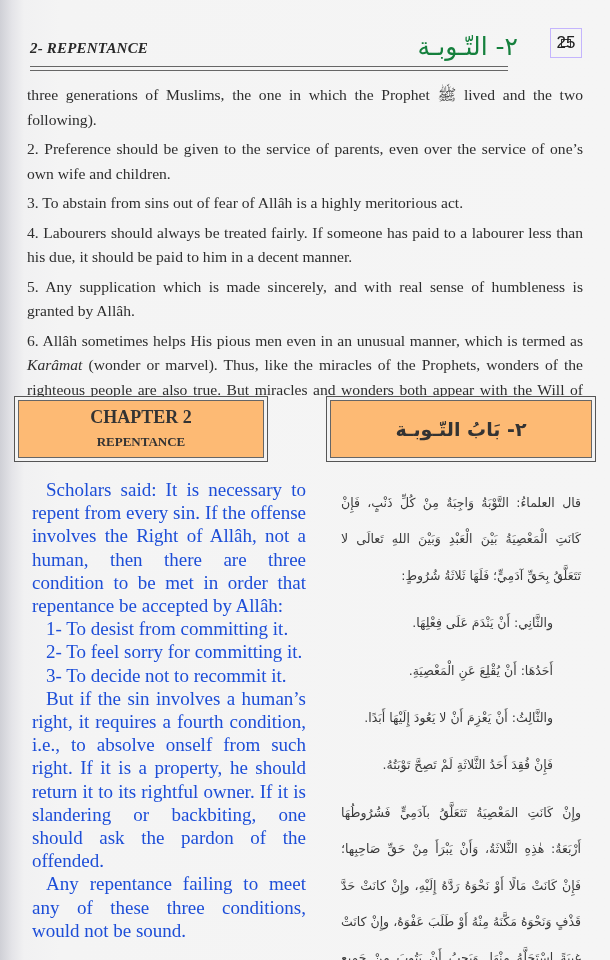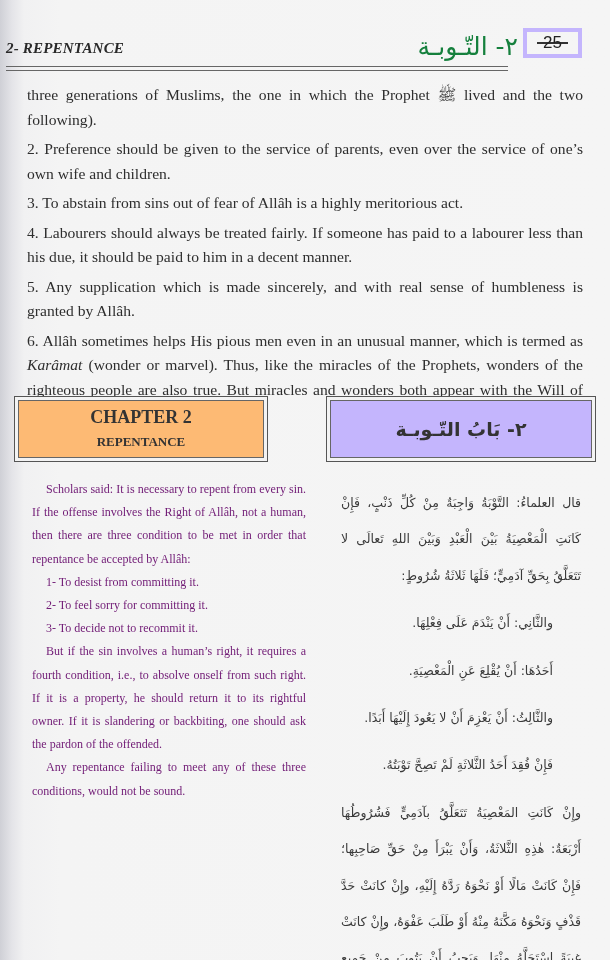--- a/index.html
+++ b/index.html
@@ -4,35 +4,35 @@
 <style>
   html, body { margin: 0; padding: 0; }
   body {
     width: 610px; height: 960px; overflow: hidden;
     background: linear-gradient(to right, #cfd0d6 0px, #e4e4e8 12px, #f1f1f2 24px, #f4f4f4 60px, #f5f5f5 100%);
     font-family: "Liberation Serif", serif;
     color: #2b2b2b;
     position: relative;
   }
   .header {
-    position: absolute; left: 6px; right: 20px; top: 28px; height: 40px; text-decoration: underline;
+    position: absolute; left: 30px; right: 20px; top: 28px; height: 40px; text-decoration: underline;
   }
   .running-title {
     position: absolute; left: 0; top: 12px;
     font-style: italic; font-weight: bold; font-size: 15px; color: #2a2a2a;
     letter-spacing: 0.2px;
   }
   .arabic-running {
     position: absolute; right: 72px; top: 4px;
     font-family: "DejaVu Sans", sans-serif; font-size: 25px; color: #15803d;
     direction: rtl;
   }
   .page-num-box {
-    position: absolute; right: 8px; top: 0; width: 59px; height: 30px;
-    border: 4px solid #c4b5fd; padding: 10px; box-sizing: border-box;
+    position: absolute; right: 8px; top: 0; width: 32px; height: 30px;
+    border: 1px solid #c4b5fd; padding: 10px; box-sizing: border-box;
   }
   .page-num-inner {
     width: 100%; height: 100%; border: 1.5px solid #333; box-sizing: border-box;
     display: flex; align-items: center; justify-content: center;
     font-family: "Liberation Sans", sans-serif; font-size: 17px; color: #222;
   }
   .header-rule {
     position: absolute; left: 0; right: 82px; top: 38px; height: 3px;
     border-top: 1px solid #666; border-bottom: 1px solid #666;
   }
@@ -47,27 +47,27 @@
     border: 1px solid #555; padding: 3px; box-sizing: border-box;
     background: #f3f3f3;
   }
   .chapter-box .inner {
     width: 100%; height: 100%; box-sizing: border-box;
     border: 1px solid #666; background: #fdba74;
     display: flex; flex-direction: column; align-items: center; justify-content: center;
   }
   .box-en { left: 14px; width: 254px; }
   .box-ar { left: 326px; width: 270px; }
-  .box-ar .inner { background: #c4b5fd; align-items: center; }
+  .box-ar .inner { background: #fdba74; align-items: center; }
   .ch-title { font-weight: bold; font-size: 18px; color: #333; line-height: 26px; }
   .ch-sub { font-weight: bold; font-size: 13px; color: #333; line-height: 24px; }
   .ar-ch-title { font-family: "DejaVu Sans", sans-serif; font-weight: bold; font-size: 19px; color: #333; direction: rtl; }
   .left-col {
     position: absolute; left: 32px; width: 274px; top: 478px;
-    font-size: 12px; line-height: 23.2px; color: #701a75; text-align: justify;
+    font-size: 19px; line-height: 23.2px; color: #1d4ed8; text-align: justify;
   }
   .left-col p { margin: 0; }
   .left-col .indent { text-indent: 14px; }
   .left-col .list-item { padding-left: 14px; }
   .right-col {
     position: absolute; left: 330px; width: 262px; top: 474px;
     font-family: "DejaVu Sans", sans-serif; font-size: 12.5px; line-height: 36.4px;
     color: #3a3a3a; direction: rtl; text-align: justify;
   }
   .right-col p { margin: 11px; }

